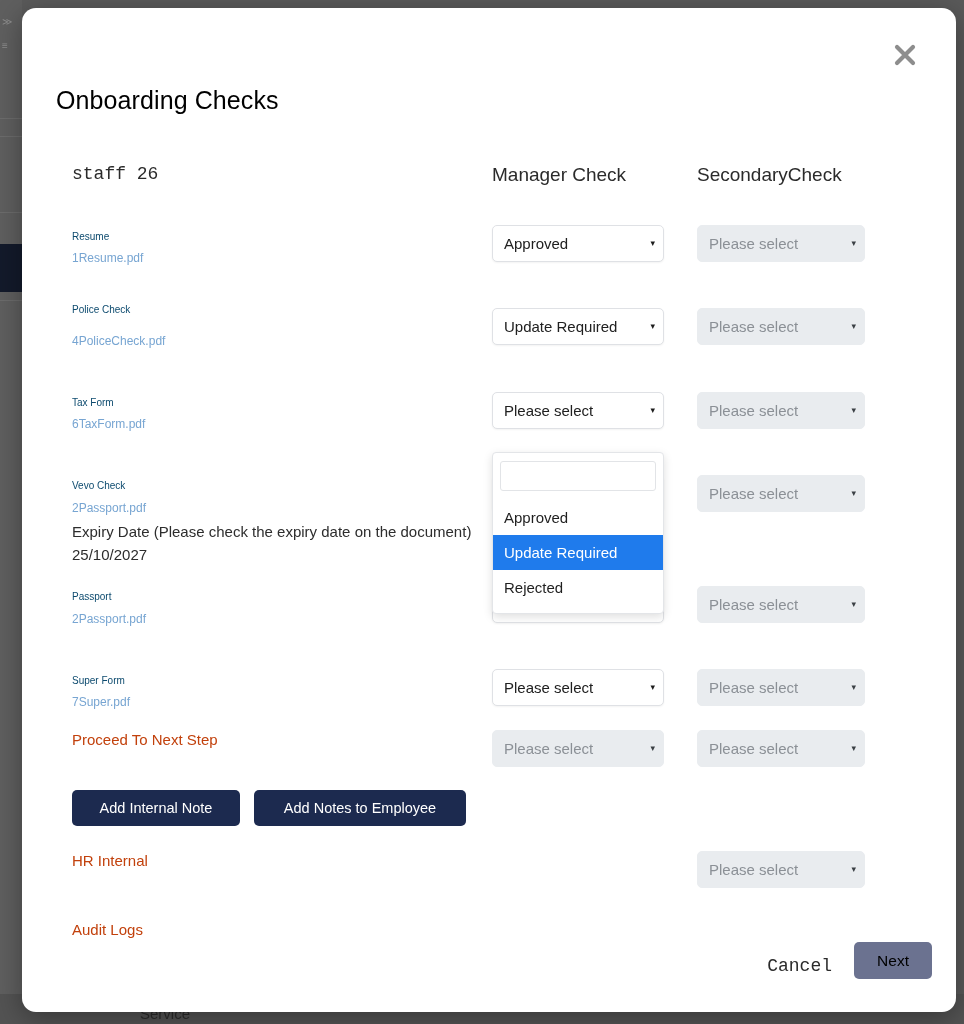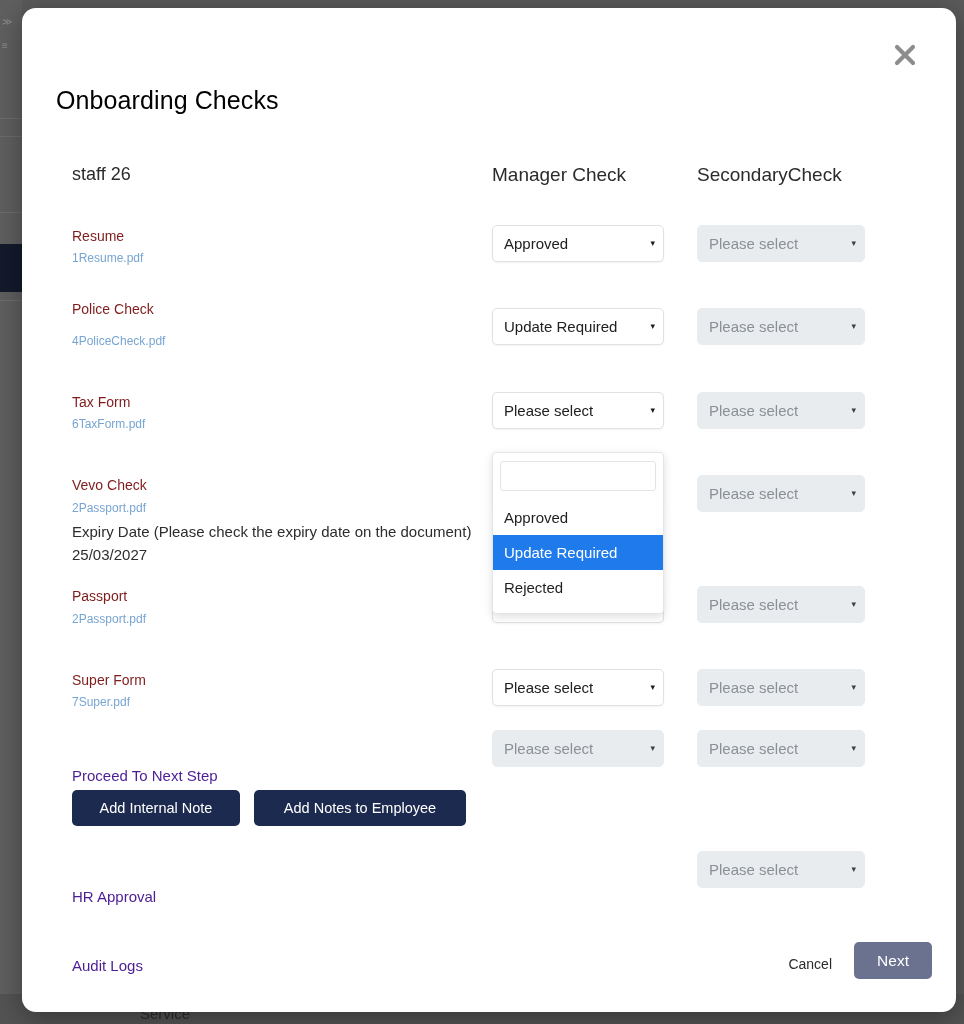--- a/index.html
+++ b/index.html
@@ -70,35 +70,35 @@
     padding: 0 34px;
     height: 830px;
   }
 
   
   .col-doc   { position: absolute; left: 50px; }
   .col-mgr   { position: absolute; left: 470px; text-align: right; }
   .col-sec   { position: absolute; left: 675px; }
 
   .hdr-row { position: absolute; top: 44px; left: 0; right: 0; height: 30px; }
-  .hdr-staff { font-size: 18px; color: #2b2b2b; }
+  .hdr-staff { font-size: 18px; color: #2b2b2b; font-family: Liberation Mono, monospace; }
   .hdr-col   { font-size: 19px; color: #2b2b2b; }
 
   .doc-name {
-    font-size: 14px; color: #7f1d1d; line-height: 21px; white-space: nowrap;
+    font-size: 10px; color: #0c4a6e; line-height: 21px; white-space: nowrap;
   }
   .doc-link {
     font-size: 12px; color: #77a5d2; line-height: 22px;
     text-decoration: none; cursor: pointer; white-space: nowrap;
   }
   .doc-extra {
     font-size: 15px; color: #2d2d2d; line-height: 23px; white-space: nowrap;
   }
   .row-label-plain {
-    font-size: 15px; color: #4c1d95; white-space: nowrap; margin-top: 36px;
+    font-size: 15px; color: #c2410c; white-space: nowrap;
   }
 
   
   .sel {
     position: absolute;
     height: 37px;
     border-radius: 5px;
     display: flex; align-items: center;
     padding: 0 8px 0 11px;
     font-size: 15px;
@@ -184,29 +184,29 @@
 
   
   .modal-footer {
     position: absolute;
     left: 0; right: 0; bottom: 0;
     height: 90px;
   }
   .btn-cancel {
     position: absolute; right: 118px; top: 26px;
     background: transparent; border: none;
-    font-size: 14px; color: #2b2b2b;
-    font-family: Liberation Sans, sans-serif;
+    font-size: 18px; color: #2b2b2b;
+    font-family: Liberation Mono, monospace;
     cursor: pointer; padding: 8px 6px;
   }
   .btn-next {
     position: absolute; right: 24px; top: 20px;
     width: 78px; height: 37px;
     background: #6b7290;
-    color: #ffffff;
+    color: #000000;
     border: none; border-radius: 5px;
     font-size: 15.5px;
     font-family: "Liberation Sans", sans-serif;
     cursor: pointer;
   }
 </style>
 </head>
 <body>
 
 <div class="bg-page">
@@ -271,21 +271,21 @@
       <span class="caret">▾</span>
     </div>
     <div class="sel disabled" style="left:675px; top:272px">
       <span class="sel-text">Please select</span>
       <span class="caret">▾</span>
     </div>
 
     <div class="col-doc doc-name" style="top:355px">Vevo Check</div>
     <a class="col-doc doc-link" style="top:377px">2Passport.pdf</a>
     <div class="col-doc doc-extra" style="top:400px">Expiry Date (Please check the expiry date on the document)</div>
-    <div class="col-doc doc-extra" style="top:423px">25/03/2027</div>
+    <div class="col-doc doc-extra" style="top:423px">25/10/2027</div>
     <div class="sel enabled" style="left:470px; top:355px">
       <span class="sel-text">Please select</span>
       <span class="caret">▾</span>
     </div>
     <div class="sel disabled" style="left:675px; top:355px">
       <span class="sel-text">Please select</span>
       <span class="caret">▾</span>
     </div>
 
     <div class="col-doc doc-name" style="top:466px">Passport</div>
@@ -316,21 +316,21 @@
       <span class="caret">▾</span>
     </div>
     <div class="sel disabled" style="left:675px; top:610px">
       <span class="sel-text">Please select</span>
       <span class="caret">▾</span>
     </div>
 
     <button class="note-btn" style="left:50px; top:670px; width:168px">Add Internal Note</button>
     <button class="note-btn" style="left:232px; top:670px; width:212px">Add Notes to Employee</button>
 
-    <div class="col-doc row-label-plain" style="top:732px">HR Approval</div>
+    <div class="col-doc row-label-plain" style="top:732px">HR Internal</div>
     <div class="sel disabled hr" style="left:675px; top:731px">
       <span class="sel-text">Please select</span>
       <span class="caret">▾</span>
     </div>
 
     <div class="col-doc row-label-plain" style="top:801px">Audit Logs</div>
 
     <div class="dropdown-panel">
       <input class="dd-search" type="text" value="" style="">
       <div class="dd-option">Approved</div>

